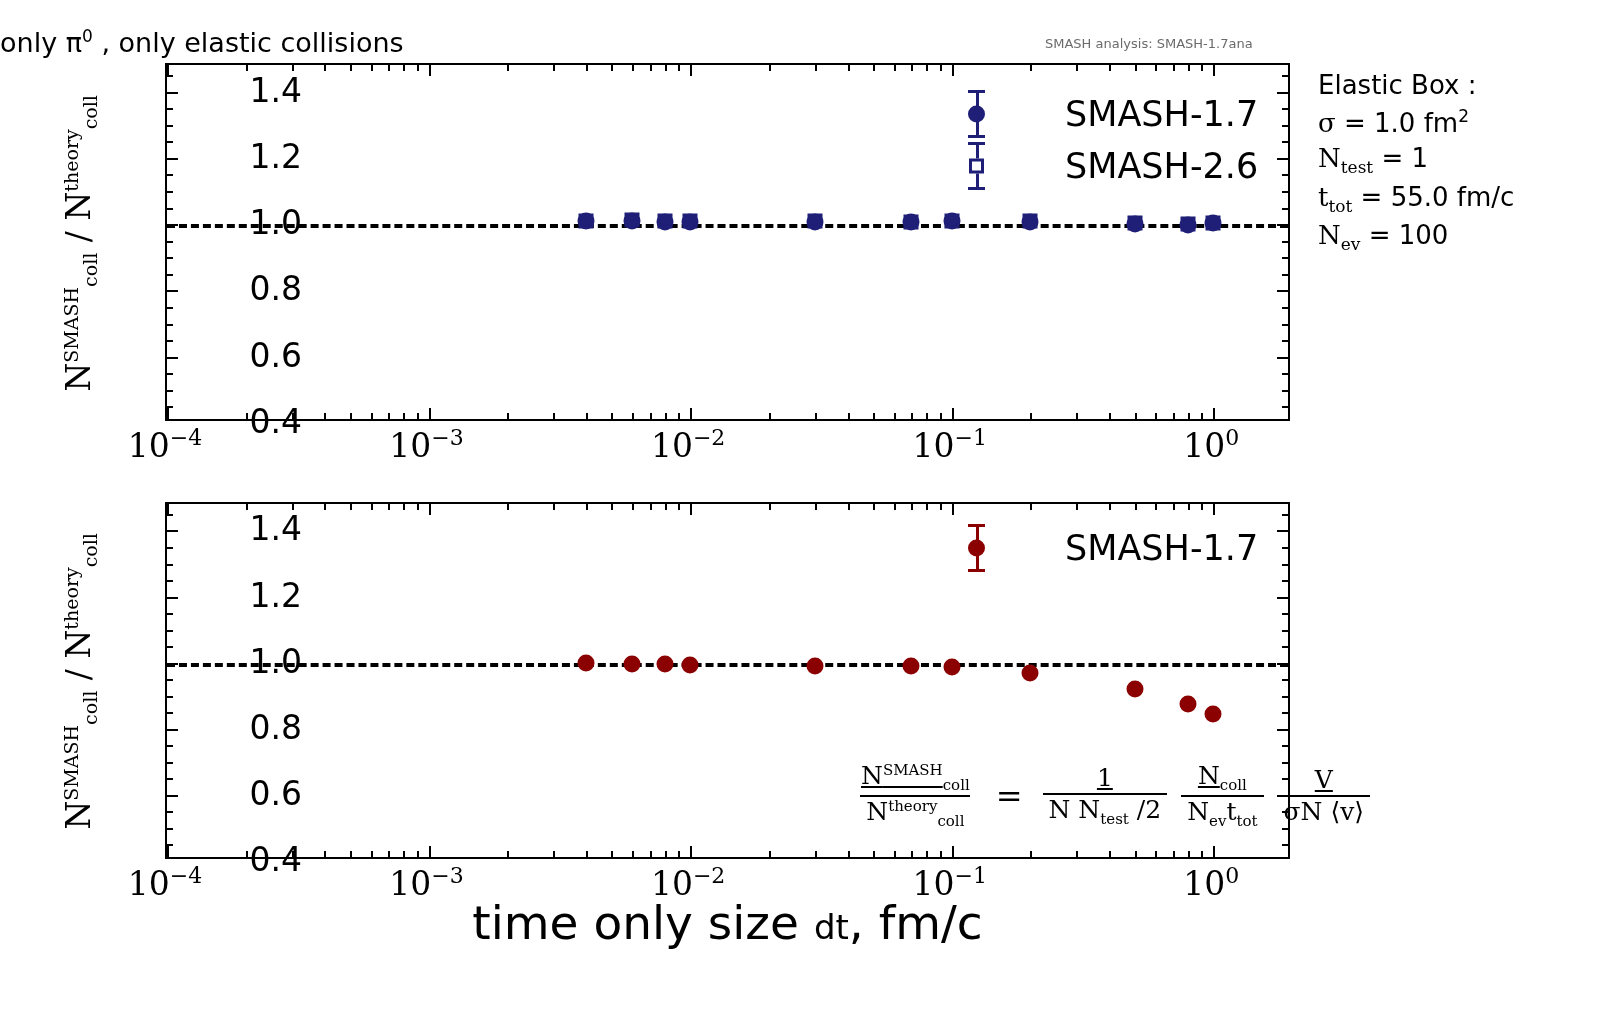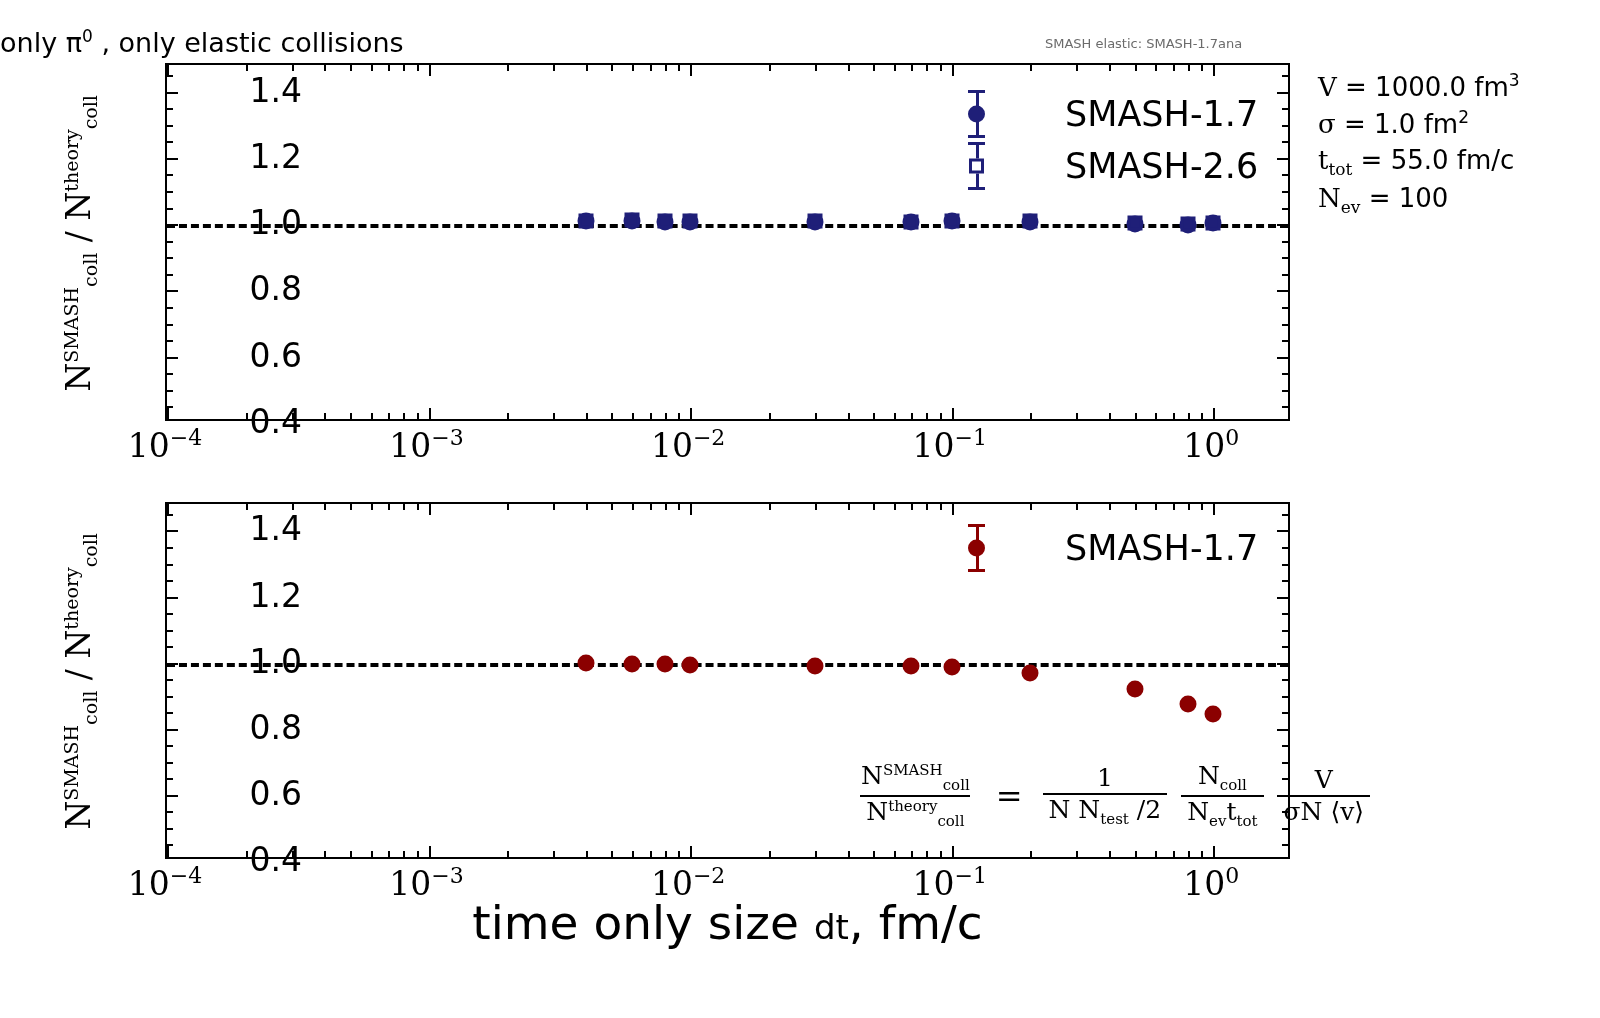--- a/index.html
+++ b/index.html
@@ -131,36 +131,36 @@
   #side-annotation sub{font-size:17px;vertical-align:sub;}
   #side-annotation div{padding:1px 0;}
 
   
   #formula{
     position:absolute;left:855px;top:762px;
     font-family:"DejaVu Serif",serif;font-size:25px;color:#000;
     display:flex;align-items:center;gap:14px;white-space:nowrap;
   }
   .fr{display:inline-flex;flex-direction:column;align-items:center;line-height:1.12;}
-  .fr .num{padding:0 6px 1px 6px;}
+  .fr .num{padding:0 6px 1px 6px;text-decoration:underline;}
   .fr .den{border-top:2.2px solid #000;padding:1px 6px 0 6px;}
   .fr sup{font-size:15px;vertical-align:super;}
   .fr sub{font-size:15px;vertical-align:sub;}
   .eqsign{font-size:32px;padding:0 6px;}
 </style>
 </head>
 <body>
 
 <div class="fig">
 
   <div class="abs" id="suptitle">
     <span>only </span><span><span>π</span><sup>0</sup></span><span> , only elastic collisions</span>
   </div>
 
-  <div class="abs" id="analysis-tag">SMASH elastic: SMASH-1.7ana</div>
+  <div class="abs" id="analysis-tag">SMASH analysis: SMASH-1.7ana</div>
 
   <div class="panel" id="panel-top">
     <div class="plotarea" id="plot-top">
         <div class="unity-line" style="top: 159.111px;"></div>
         <div class="tick-y" style="top: 291.704px;"></div>
         <div class="tick-y-right" style="top: 291.704px;"></div>
         <div class="tick-y" style="top: 225.407px;"></div>
         <div class="tick-y-right" style="top: 225.407px;"></div>
         <div class="tick-y" style="top: 159.111px;"></div>
         <div class="tick-y-right" style="top: 159.111px;"></div>
@@ -506,22 +506,23 @@
         </div>
         <div class="legend-text">SMASH-1.7</div>
       </div>
     </div>
 
   <div class="abs" id="xtitle">
     <span>time only size </span><span class="small">dt</span><span>, fm/c</span>
   </div>
 
   <div id="side-annotation">
-      <div><span class="serif">V</span> = 1000.0 fm<sup>3</sup></div>
+      <div>Elastic Box :</div>
       <div><span class="serif">σ</span> = 1.0 fm<sup>2</sup></div>
+      <div><span class="serif">N<sub>test</sub></span> = 1</div>
       <div><span class="serif">t<sub>tot</sub></span> = 55.0 fm/c</div>
       <div><span class="serif">N<sub>ev</sub></span> = 100</div>
     </div>
 
   <div id="formula">
     <span class="fr">
       <span class="num"><span>N</span><sup>SMASH</sup><sub>coll</sub></span>
       <span class="den"><span>N</span><sup>theory</sup><sub>coll</sub></span>
     </span>
     <span class="eqsign">=</span>

